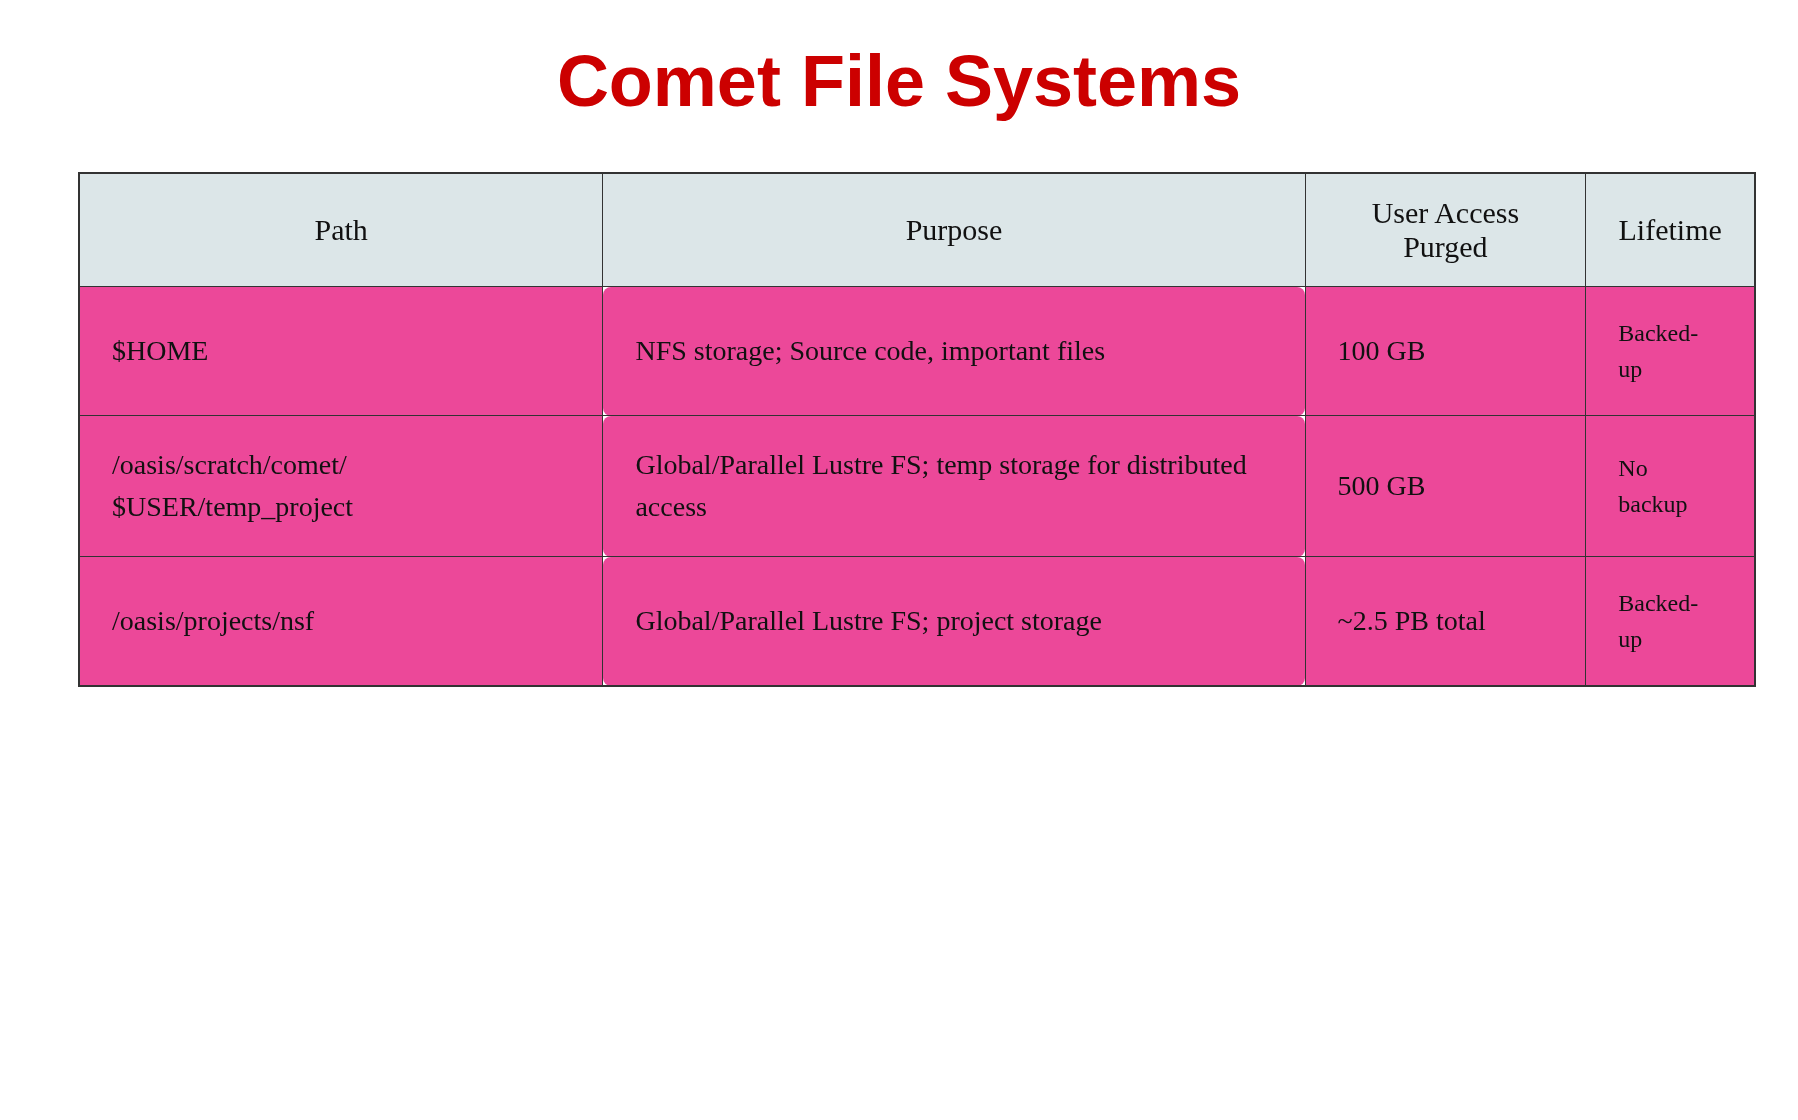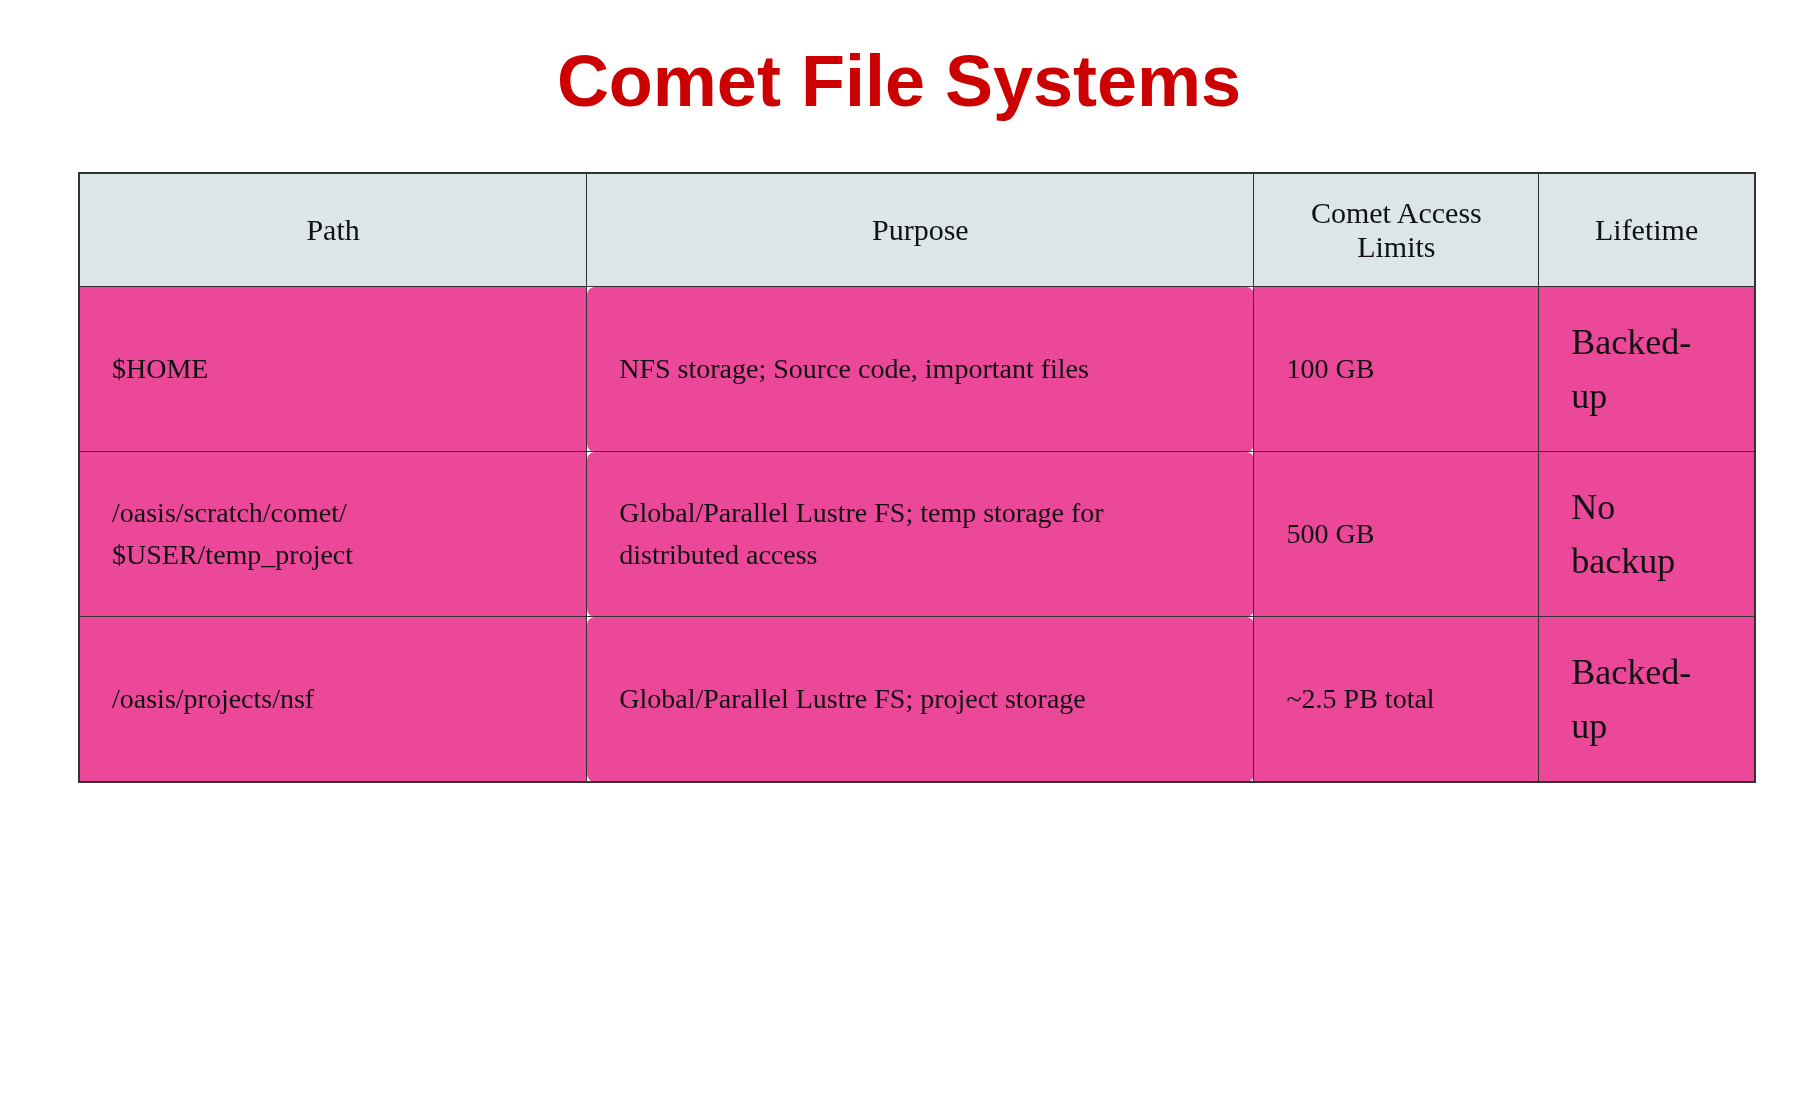--- a/index.html
+++ b/index.html
@@ -71,40 +71,40 @@
     td.purpose-col {
       font-size: 28px;
       border-radius: 8px;
     }
 
     td.access-col {
       font-size: 28px;
     }
 
     td.lifetime-col {
-      font-size: 36px;
+      font-size: 24px;
       font-family: Liberation Serif, serif;
     }
 
     tbody tr {
       background-color: #ec4899;
     }
   </style>
 </head>
 <body>
 
 <h1 class="page-title">Comet File Systems</h1>
 
 <div class="table-container">
   <table>
     <thead>
       <tr>
         <th>Path</th>
         <th>Purpose</th>
-        <th>Comet Access Limits</th>
+        <th>User Access Purged</th>
         <th>Lifetime</th>
       </tr>
     </thead>
     <tbody id="table-body">
     <tr>
           <td class="path-col">$HOME</td>
           <td class="purpose-col">NFS storage; Source code, important files</td>
           <td class="access-col">100 GB</td>
           <td class="lifetime-col">Backed-up</td>
         </tr>

